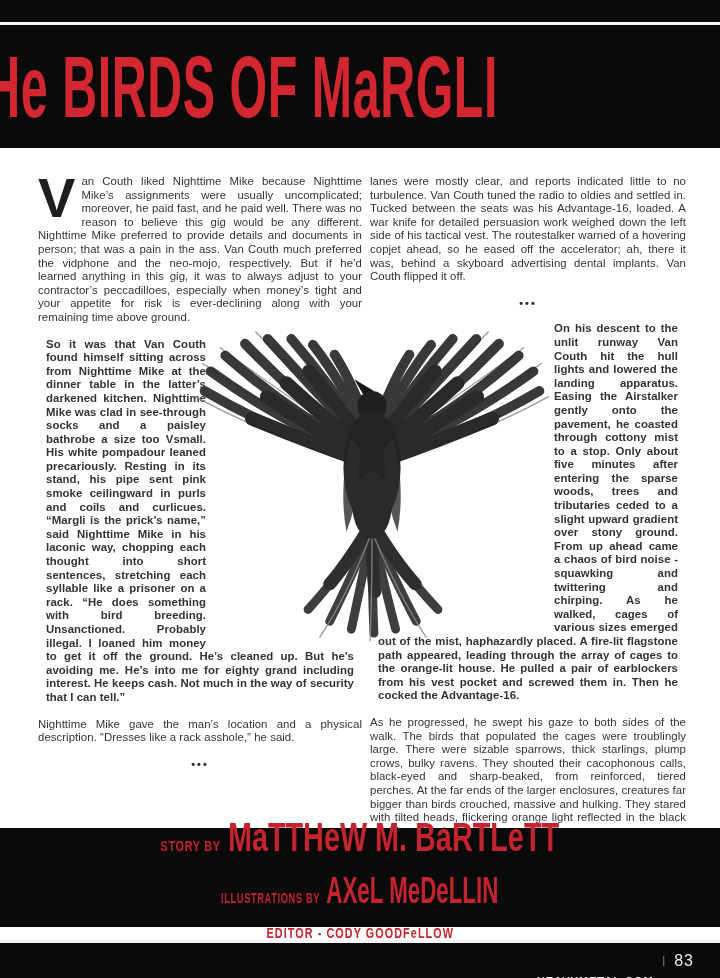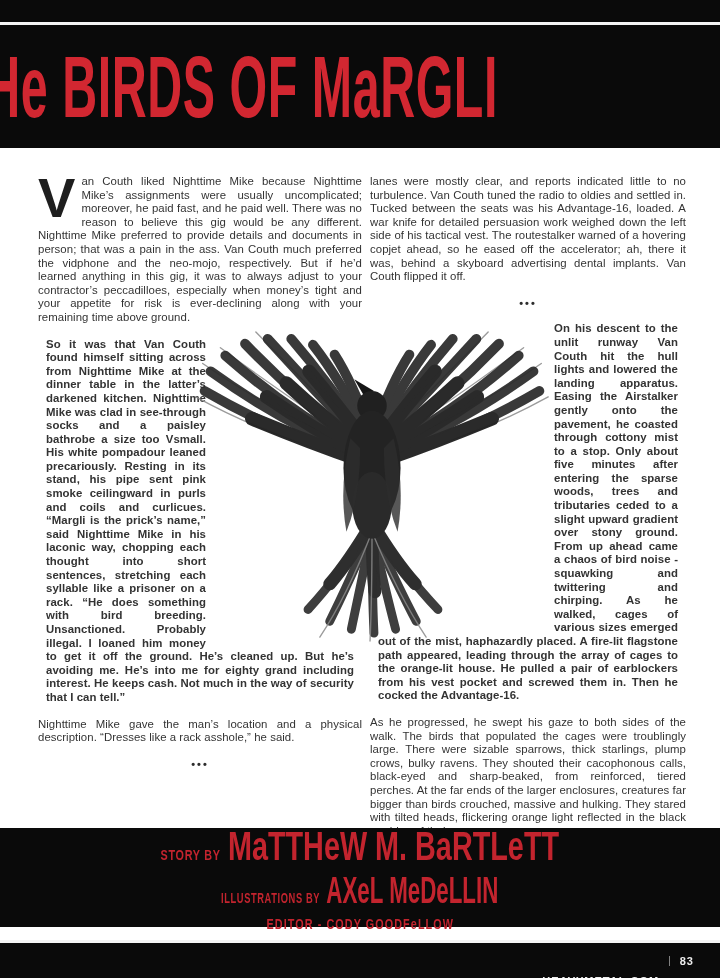--- a/index.html
+++ b/index.html
@@ -84,21 +84,21 @@
     position:absolute;left:188px;top:182px; 
     width:368px;height:315px;
     pointer-events:none;
   }
 
   
   .credits-band{
     position:absolute;left:0;top:828px;width:720px;height:99px;
     background:var(--band-black);
     display:flex;flex-direction:column;align-items:center;justify-content:center;
-    gap:5px;
+    gap:14px;
     padding-top:2px;
   }
   .credit-row{
     display:flex;align-items:baseline;gap:10px;
     color:var(--credit-red);
     white-space:nowrap;
     transform-origin:center;
   }
   .credit-row-1{transform:scaleX(.72);}
   .credit-row-2{transform:scaleX(.62);}
@@ -125,21 +125,21 @@
     display:flex;align-items:center;justify-content:flex-end;
     padding-right:26px;
   }
   .footer-site{
     color:#ededed;font-size:11px;font-weight:700;letter-spacing:1px;margin-top:40px;
   }
   .footer-sep{
     color:#9a9a9a;font-size:10px;margin:0 9px;font-weight:400;
   }
   .footer-page{
-    color:#ededed;font-size:11px;font-weight:700;letter-spacing:1px;
+    color:#ededed;font-size:16px;font-weight:400;letter-spacing:1px;
   }
 </style>
 </head>
 <body>
 
 <div class="title-band">
   <div class="rule-top"></div>
   <div class="title-wrap">
     <h1 class="page-title-text">THe BIRDS OF MaRGLI</h1>
   </div>

